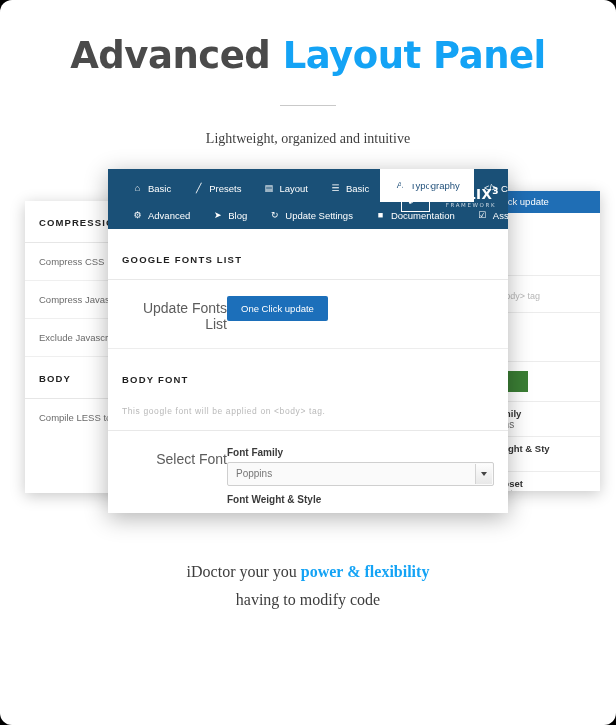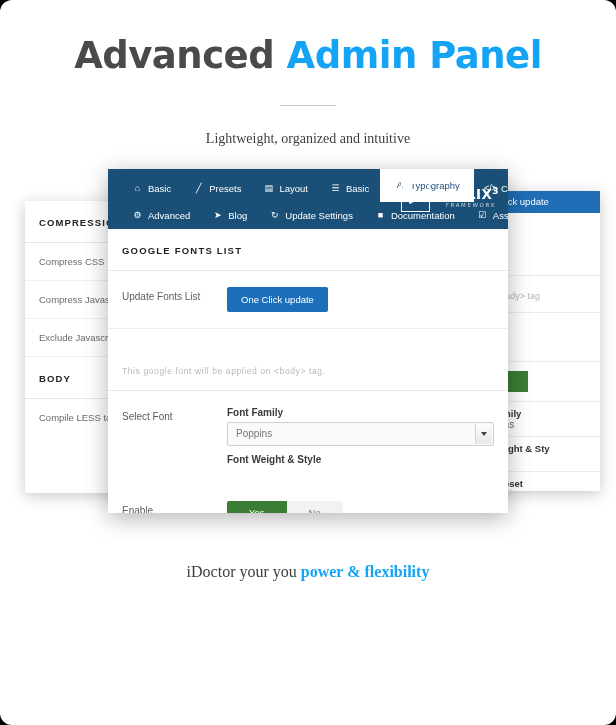--- a/index.html
+++ b/index.html
@@ -137,37 +137,37 @@
     font-family:"DejaVu Sans", sans-serif;
   }
   .logo .t1 sup{font-size:9px;}
   .logo .t2{
     color:#cdd9e3;font-size:5.5px;letter-spacing:1.6px;margin-top:1px;
     font-family:"DejaVu Sans", sans-serif;
   }
 
   .panelbody{background:#fff;}
   .sechead{
-    padding:16px 14px 14px;
+    padding:25px 14px 14px;
     border-bottom:1px solid #e8e8e8;
   }
   .sechead .title{
     font-size:9.5px;font-weight:bold;color:#1f1f1f;letter-spacing:1.2px;
   }
   .sechead .desc{
     font-size:8.5px;color:#b9b9b9;letter-spacing:.6px;margin-top:21px;
   }
   .frow{
     display:flex;align-items:flex-start;
     padding:16px 14px;
     border-bottom:1px solid #ededed;
   }
   .frow .flabel{
     width:105px;flex:0 0 105px;
-    font-size:10px;color:#5c5c5c;padding-top:4px;
+    font-size:14px;color:#5c5c5c;padding-top:4px;text-align:right;
   }
   .frow .fctl{flex:1;}
 
   .btn-blue{
     display:inline-block;background:#1c6fba;color:#fff;
     font-size:9.5px;padding:7px 14px;border-radius:2px;
     border:none;cursor:pointer;
   }
   .toggle{display:inline-flex;border-radius:2px;overflow:hidden;}
   .toggle .opt{
@@ -211,21 +211,21 @@
   .footer .accent{color:#14a3f5;font-weight:bold;}
 </style>
 </head>
 <body>
 
 <div class="page">
 
   <div class="hero">
     <h1>
       <span>Advanced</span>
-      <span class="accent">Admin Panel</span>
+      <span class="accent">Layout Panel</span>
     </h1>
     <div class="divider"></div>
     <p class="subtitle">Lightweight, organized and intuitive</p>
   </div>
 
   <div class="stage">
 
     <div class="card card-left">
       <div class="ghost">
         <div class="sec">COMPRESSION</div>
@@ -338,20 +338,21 @@
         </div>
 
         <div class="frow">
           <div class="flabel">Update Fonts List</div>
           <div class="fctl">
             <button class="btn-blue">One Click update</button>
           </div>
         </div>
 
         <div class="sechead">
+          <div class="title">BODY FONT</div>
           <div class="desc">This google font will be applied on &lt;body&gt; tag.</div>
         </div>
 
         <div class="frow" style="border-bottom:none">
           <div class="flabel">Select Font</div>
           <div class="fctl">
             <div class="flabel2">Font Family</div>
             <div class="sel">
               <span class="selval">Poppins</span>
               <span class="arrow">
@@ -376,15 +377,16 @@
       </div>
     </div>
 
   </div>
 
   <div class="footer">
     <div>
       <span>iDoctor your you</span>
       <span class="accent">power &amp; flexibility</span>
     </div>
+    <div>having to modify code</div>
   </div>
 
 </div>
 
 </body></html>

